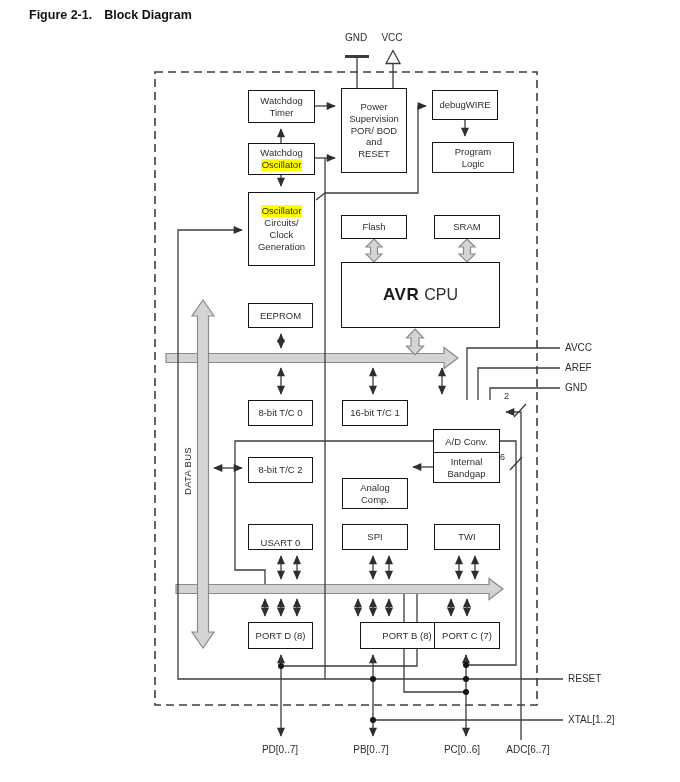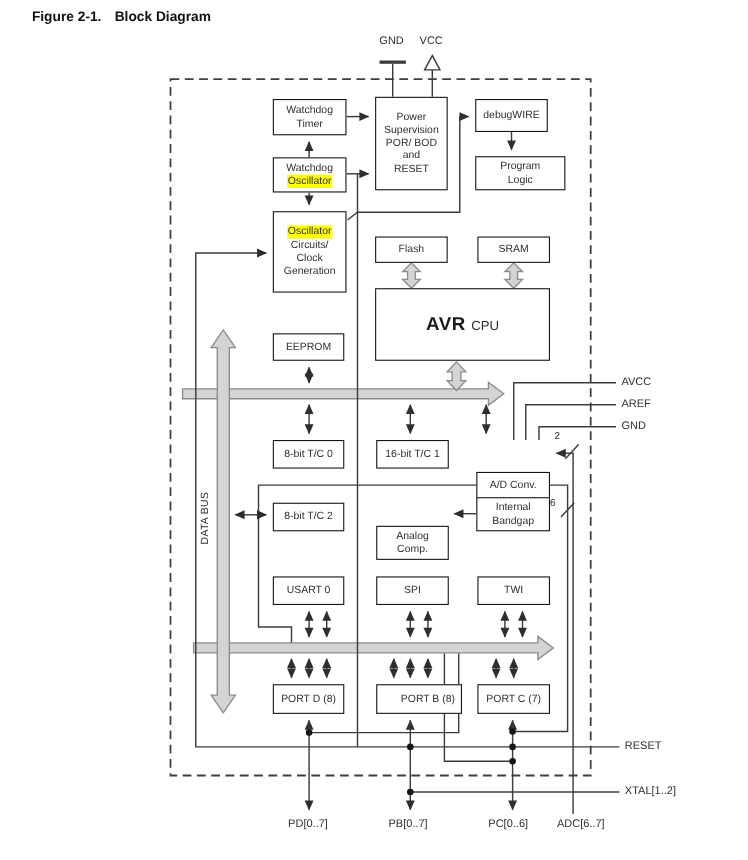--- a/index.html
+++ b/index.html
@@ -8,21 +8,21 @@
   .figtitle{position:absolute;left:29px;top:8px;display:flex;gap:12px;
             font-size:12.5px;font-weight:bold;color:#111;}
   svg.lines{position:absolute;left:0;top:0;}
   .block{position:absolute;background:#fff;border:1.8px solid #151515;
          display:flex;flex-direction:column;align-items:center;justify-content:center;
          font-size:9.5px;line-height:1.24;text-align:center;box-sizing:border-box;}
   .block .bl{white-space:nowrap;}
   .hl{background:#ffff00;padding:0 1px;}
   .cpu-row{display:flex;align-items:baseline;gap:5px;}
   .avr-big{font-size:17px;font-weight:bold;letter-spacing:.5px;color:#1a1a1a;}
-  .cpu-sm{font-size:12px;color:#2e2e2e;text-align:right;}
+  .cpu-sm{font-size:16px;color:#2e2e2e;text-align:right;}
   .lab{position:absolute;font-size:10px;white-space:nowrap;line-height:12px;}
   .lab.c{transform:translateX(-50%);}
   .buslab{position:absolute;font-size:9.5px;white-space:nowrap;
           transform:translate(-50%,-50%) rotate(-90deg);letter-spacing:.3px;}
   .width-num{position:absolute;font-size:9px;white-space:nowrap;}
 </style>
 </head>
 <body>
 
 <div class="stage">
@@ -224,37 +224,37 @@
   <div class="block" style="left:342px;top:478px;width:66px;height:31px;">
     <div class="bl">Analog</div>
     <div class="bl">Comp.</div>
   </div>
 
   <div class="block" style="left:433px;top:452px;width:67px;height:31px;">
     <div class="bl">Internal</div>
     <div class="bl">Bandgap</div>
   </div>
 
-  <div class="block" style="left:248px;top:524px;width:65px;height:26px;">
+  <div class="block" style="left:248px;top:524px;width:65px;height:26px;justify-content:flex-end;">
     <div class="bl">USART 0</div>
   </div>
 
   <div class="block" style="left:342px;top:524px;width:66px;height:26px;">
     <div class="bl">SPI</div>
   </div>
 
   <div class="block" style="left:434px;top:524px;width:66px;height:26px;">
     <div class="bl">TWI</div>
   </div>
 
   <div class="block" style="left:248px;top:622px;width:65px;height:27px;">
     <div class="bl">PORT D (8)</div>
   </div>
 
-  <div class="block" style="left:342px;top:622px;width:78px;height:27px;padding-left:16px;">
+  <div class="block" style="left:360px;top:622px;width:78px;height:27px;padding-left:16px;">
     <div class="bl">PORT B (8)</div>
   </div>
 
   <div class="block" style="left:434px;top:622px;width:66px;height:27px;">
     <div class="bl">PORT C (7)</div>
   </div>
 
   <div class="buslab" style="left:187px;top:471px;">DATA BUS</div>
 
   <div class="lab" style="left:565px;top:342px;">AVCC</div>

